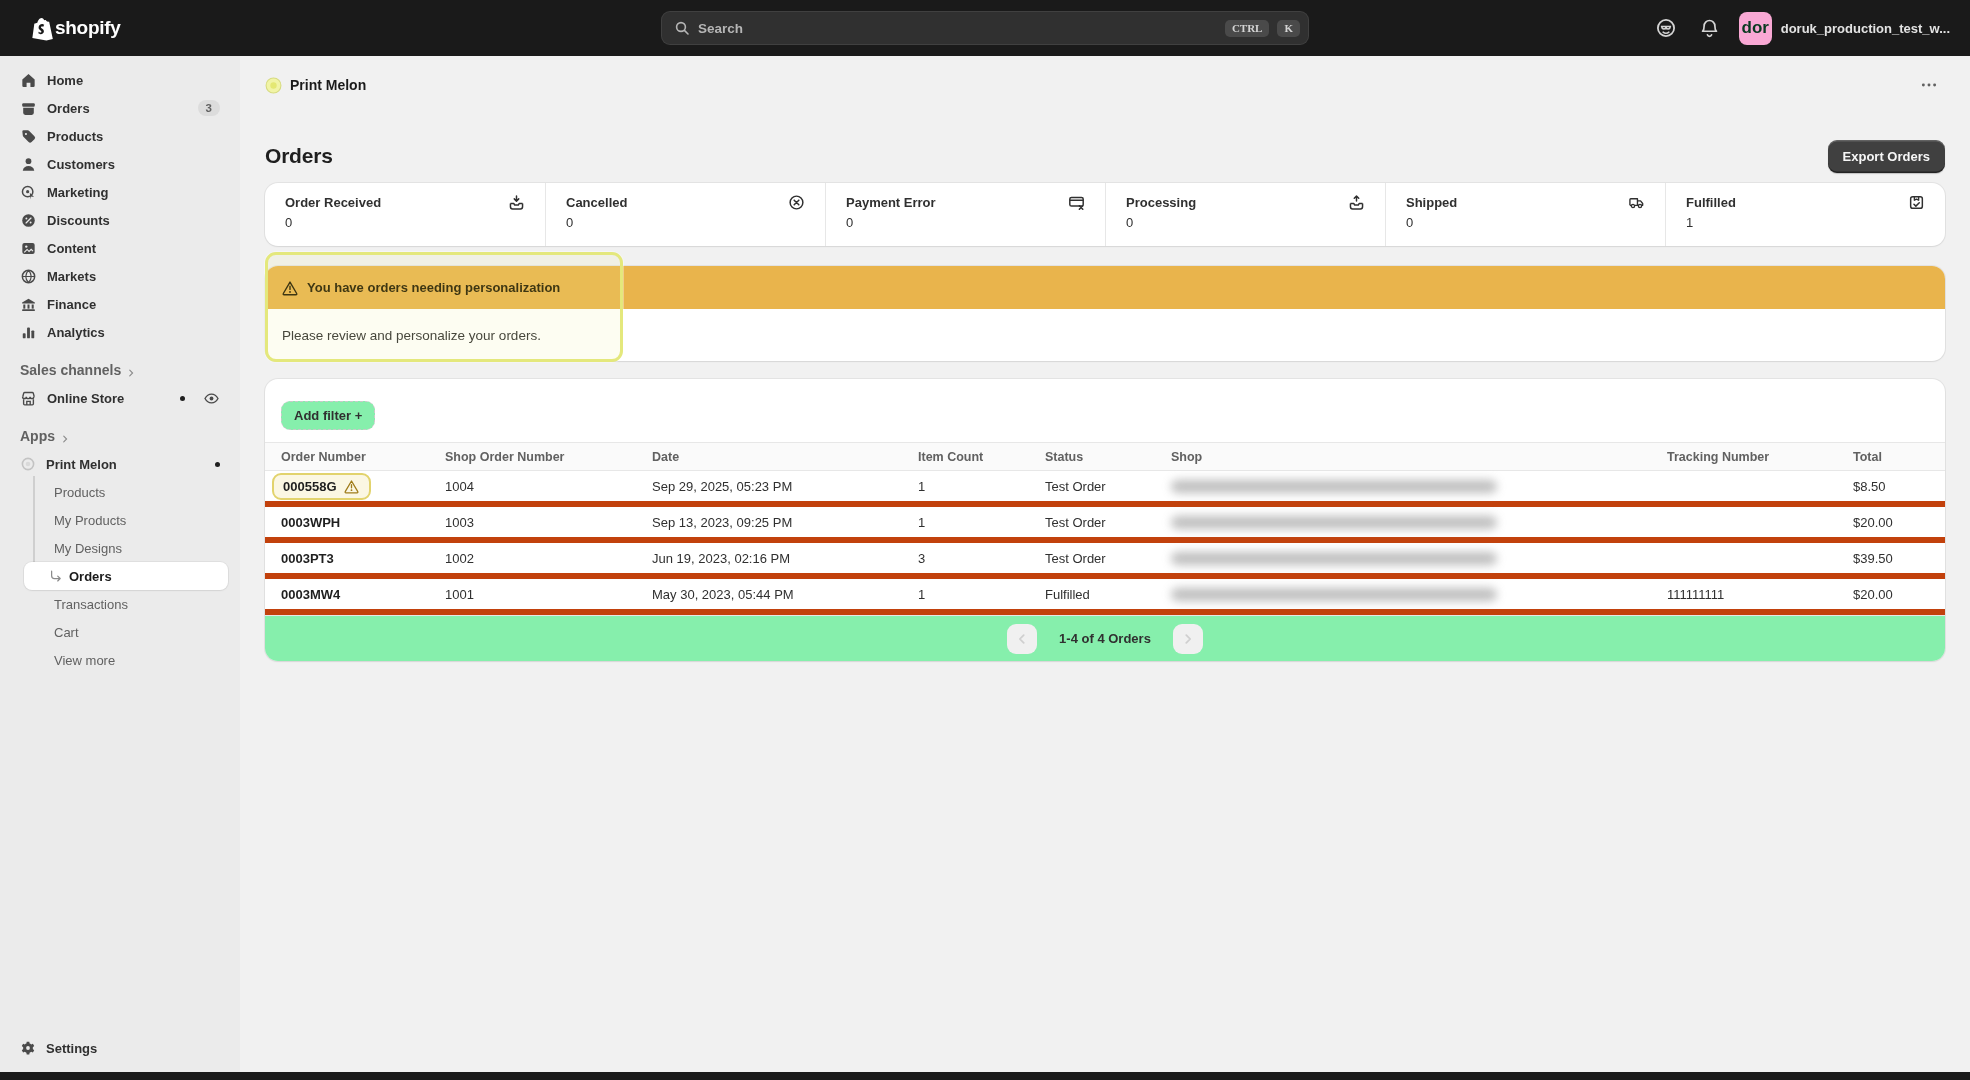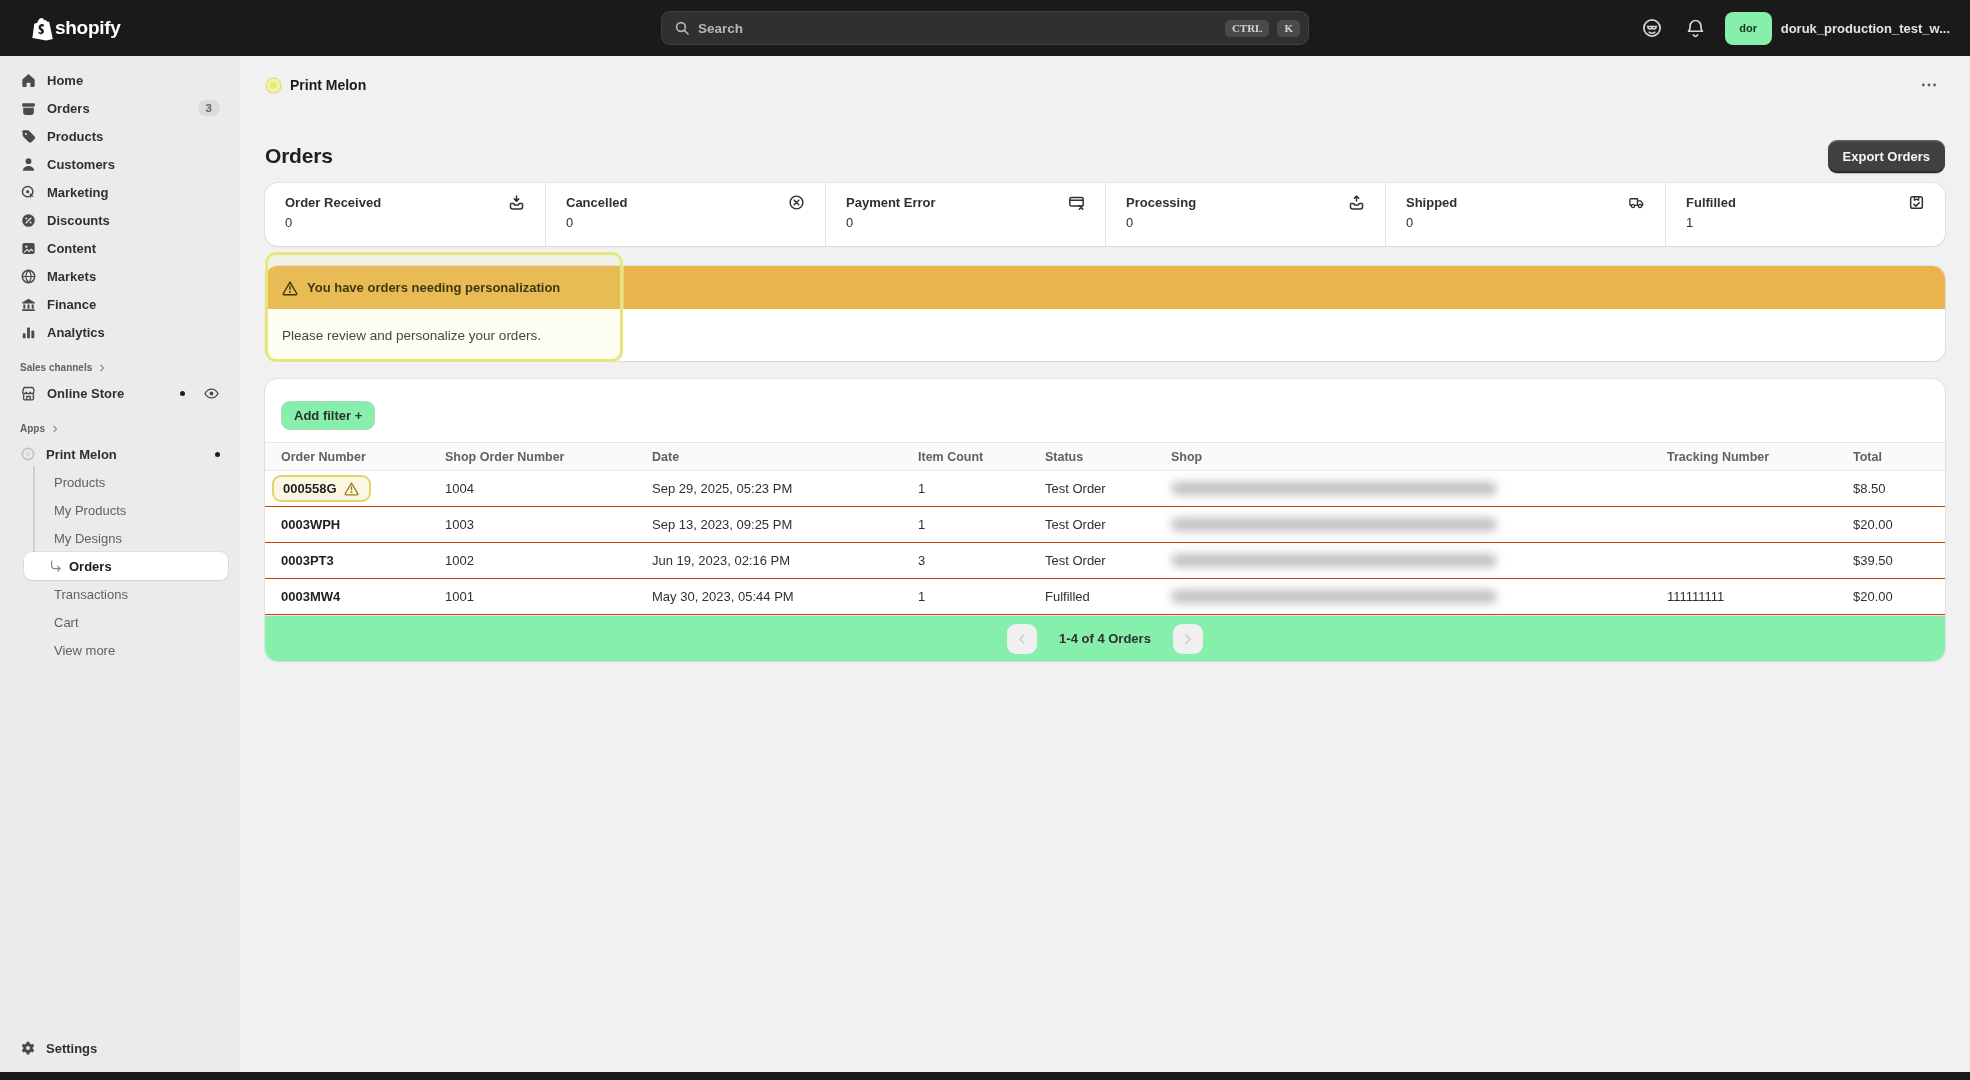--- a/index.html
+++ b/index.html
@@ -15,36 +15,36 @@
   .searchbar { position:absolute; left:50%; top:11px; transform:translateX(-50%); width:648px; height:34px;
     background:#303030; border:1px solid rgba(255,255,255,.08); border-radius:9px;
     display:flex; align-items:center; gap:8px; padding:0 8px 0 12px; color:#b5b5b5; }
   .searchbar .ph { font-size:13.5px; font-weight:600; color:#b5b5b5; flex:1; }
   .kbd { background:#4a4a4a; color:#d4d4d4; font-size:11px; font-weight:600; border-radius:5px;
     padding:3px 7px; line-height:1;font-family:Liberation Serif, serif; }
   .topbar-right { position:absolute; right:14px; top:0; height:56px; display:flex; align-items:center; gap:8px; }
   .tb-iconbtn { width:36px; height:36px; border-radius:9px; display:flex; align-items:center; justify-content:center;
     background:transparent; border:none; cursor:pointer; }
   .account { display:flex; align-items:center; gap:9px; padding:3px 6px 3px 3px; border-radius:9px; cursor:pointer; }
-  .avatar { width:47px; height:33px; border-radius:8px; background:#86efac; color:#0a3a20;
-    font-size:11px; font-weight:700; display:flex; align-items:center; justify-content:center; }
+  .avatar { width:33px; height:33px; border-radius:8px; background:#f9a8d4; color:#0a3a20;
+    font-size:17px; font-weight:700; display:flex; align-items:center; justify-content:center; }
   .account-name { color:#e3e3e3; font-size:13px; font-weight:600; max-width:185px; white-space:nowrap;
     overflow:hidden; text-overflow:ellipsis; }
 
   
   .shell { display:flex; height:1016px; }
   .bottom-strip { height:8px; background:#1a1a1a; }
 
   
   .sidebar { width:240px; flex:none; background:#ebebeb; padding:10px 12px 10px; display:flex; flex-direction:column; overflow:hidden; }
   .s-item { display:flex; align-items:center; gap:10px; height:28px; padding:0 8px; border-radius:8px;
     font-size:13px; font-weight:600; color:#303030; cursor:pointer; }
   .s-item .s-label { flex:1; white-space:nowrap; }
   .s-badge { background:#dcdcdc; color:#616161; font-size:11.5px; font-weight:600; border-radius:8px; padding:2px 8px; }
-  .s-section { display:flex; align-items:flex-end; gap:5px; color:#616161; font-size:10px; font-weight:600;
+  .s-section { display:flex; align-items:flex-end; gap:5px; color:#616161; font-size:14px; font-weight:600;
     padding:0 8px; margin:16px 0 6px; cursor:pointer; }
   .s-right-dot { width:5px; height:5px; border-radius:50%; background:#1f1f1f; }
   .online-store .eye { margin-left:8px; }
   .subnav { position:relative; margin-left:12px; }
   .subnav .rail { position:absolute; left:9px; top:-2px; width:1.5px; height:99px; background:#cfcfcf; }
   .sub-item { position:relative; display:flex; align-items:center; height:28px; padding:0 8px 0 30px;
     font-size:13px; font-weight:500; color:#616161; border-radius:8px; cursor:pointer; }
   .sub-item.active { background:#fff; color:#1a1a1a; font-weight:700; box-shadow:0 0 0 1px rgba(0,0,0,.05), 0 1px 2px rgba(0,0,0,.05); padding-left:26px; }
   .sub-item.active .hook { display:inline-flex; margin-right:6px; }
   .sidebar-bottom { margin-top:auto; }
@@ -87,21 +87,21 @@
     display:flex; align-items:center; gap:8px; padding:0 10px; color:#616161; }
   .search-order input { border:none; outline:none; flex:1; font-size:13.5px; font-family:inherit; color:#303030;
     background:transparent; }
   .search-order input::placeholder { color:#616161; }
   .filter-row { margin:14px 16px 12px; }
   .add-filter { border:1.5px dashed #c9c9c9; background:#86efac; border-radius:9px; padding:6px 12px;
     font-size:13px; font-weight:550; color:#303030; font-family:inherit; cursor:pointer; }
   .tgrid { display:grid; grid-template-columns:164px 207px 266px 127px 126px 496px 186px 1fr; align-items:center; padding:0 16px; }
   .thead { height:29px; background:#fafafa; border-top:1px solid #e7e7e7; border-bottom:1px solid #e7e7e7;
     font-size:12.5px; font-weight:550; color:#616161; }
-  .trow { height:36px; border-bottom:1px solid #c2410c; font-size:13px; color:#303030; cursor:pointer; }
+  .trow { height:36px; border-bottom:6px solid #c2410c; font-size:13px; color:#303030; cursor:pointer; }
   .cell-order { font-weight:700; color:#1f1f1f; }
   .order-pill { display:inline-flex; align-items:center; gap:7px; padding:4px 10px 4px 9px; margin-left:-9px;
     border:2px solid #e2d36d; background:#fbf7e3; border-radius:9px; color:#1f1f1f; }
   .blur-bar { display:block; width:326px; height:13px; border-radius:7px; background:#a9a9a9; filter:blur(5px); opacity:.75; }
   .tfoot { height:46px; background:#86efac; border-top:1px solid #e7e7e7; display:flex; align-items:center; justify-content:center; gap:22px; }
   .page-btn { width:30px; height:30px; border-radius:9px; border:none; background:#f0f0f0; display:flex;
     align-items:center; justify-content:center; cursor:default; }
   .page-info { font-size:13px; font-weight:650; color:#303030; }
 </style>
 </head>

